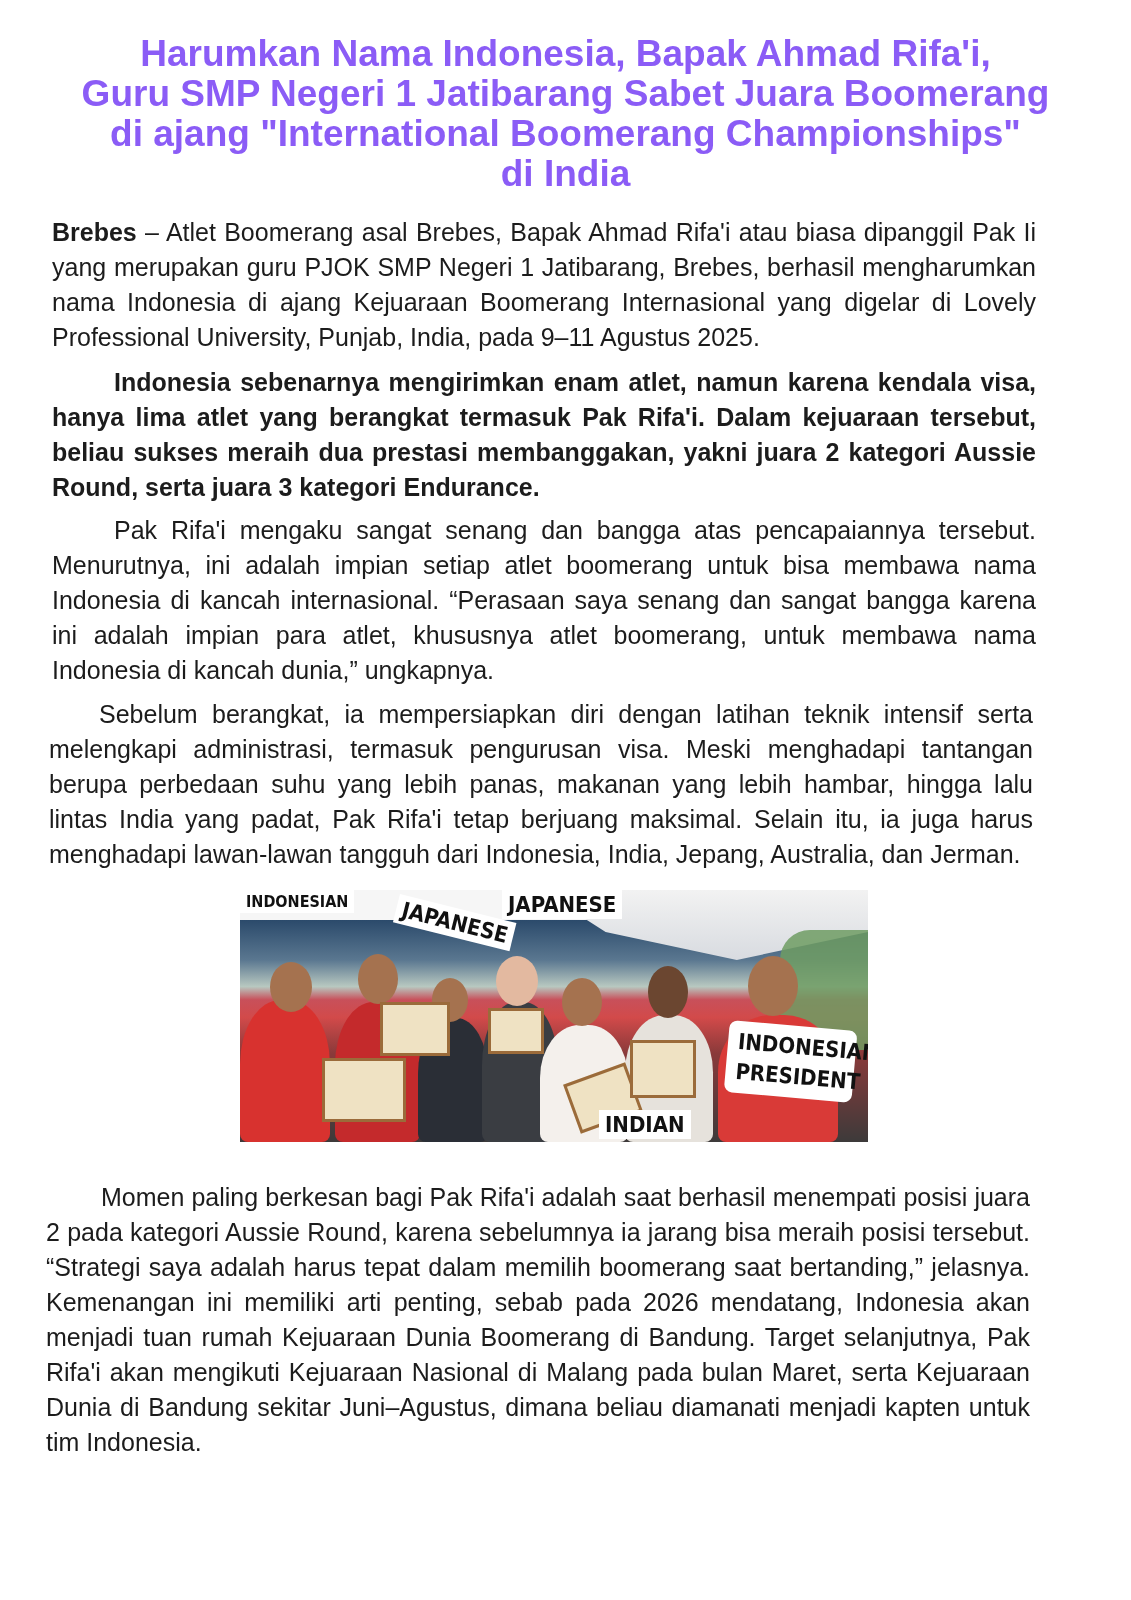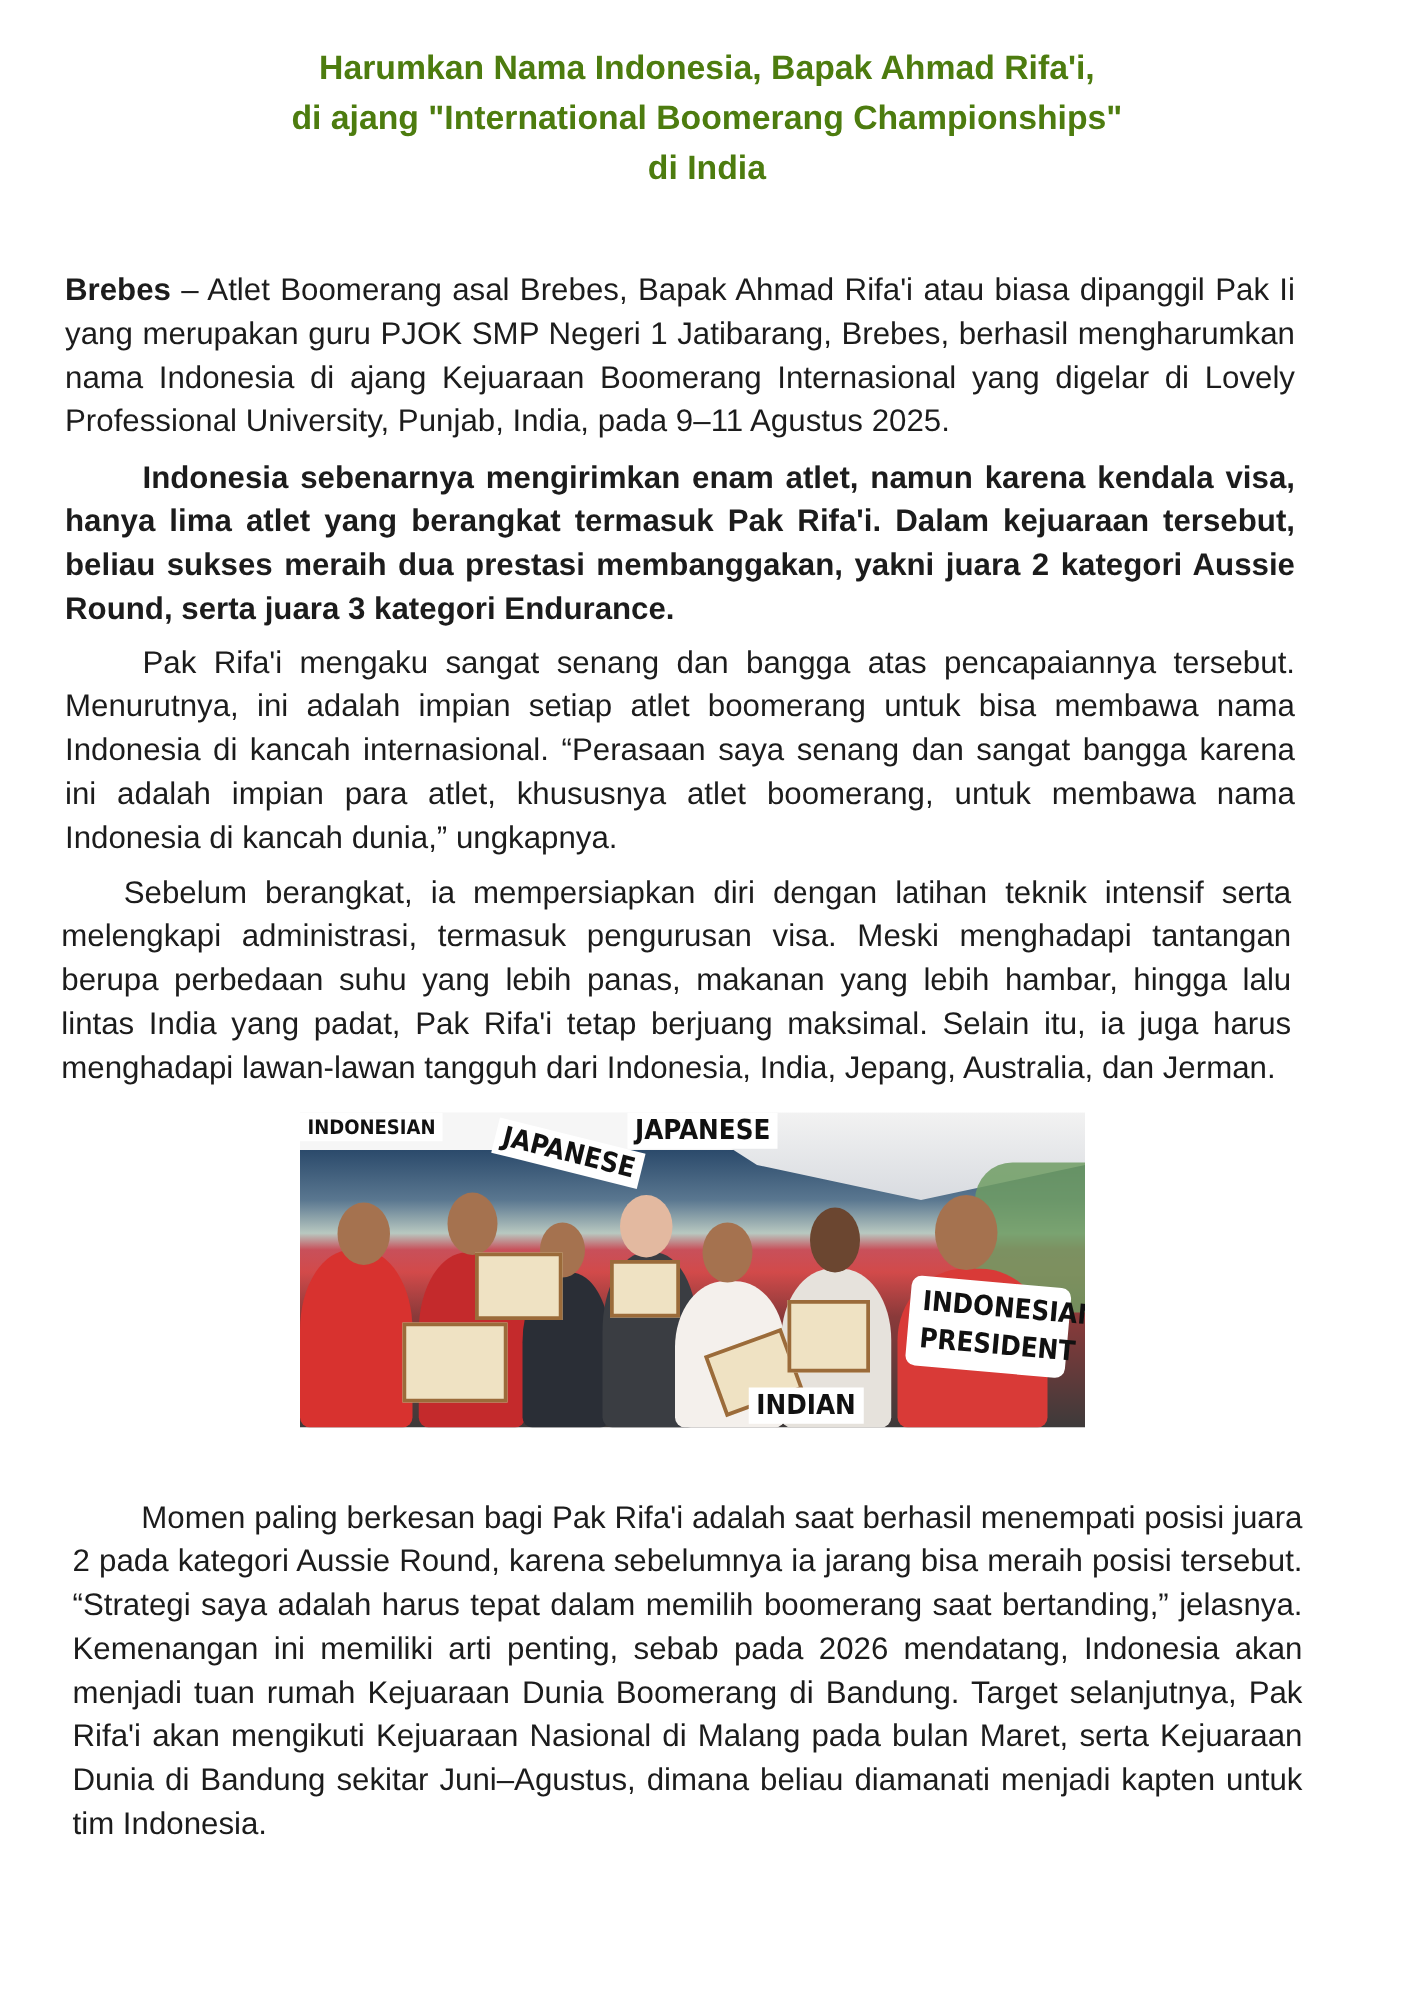--- a/index.html
+++ b/index.html
@@ -1,26 +1,26 @@
 <!DOCTYPE html>
 <html><head>
 <meta charset="utf-8">
 <style>
   html, body { margin:0; padding:0; background:#ffffff; }
   body { width:1131px; height:1600px; position:relative; overflow:hidden; color:#1a1a1a;
          font-family:"Liberation Sans", sans-serif; }
   .title { position:absolute; left:0; top:34px; width:1131px; text-align:center;
-           font-weight:bold; font-size:27px; line-height:40px; color:#4d7c0f; }
+           font-weight:bold; font-size:37px; line-height:40px; color:#8b5cf6; }
   .title span { display:block; }
   .p { position:absolute; font-size:25px; line-height:35px; text-align:justify; color:#1c1c1c; }
   .p1 { left:52px; top:215px; width:984px; }
   .p2 { left:52px; top:365px; width:984px; text-indent:62px;font-weight:bold; }
   .p3 { left:52px; top:513px; width:984px; text-indent:62px; }
   .p4 { left:49px; top:697px; width:984px; text-indent:50px; }
-  .p5 { left:58px; top:1180px; width:984px; text-indent:55px;margin-top:17px; }
+  .p5 { left:46px; top:1180px; width:984px; text-indent:55px; }
   .bold { font-weight:bold; }
   .photo { position:absolute; left:240px; top:890px; width:628px; height:252px; overflow:hidden; background:#f6f6f6; }
   .photo .bg { position:absolute; left:0; top:30px; width:628px; height:222px;
     background: linear-gradient(180deg,#2b4a6b 0%,#5a7790 18%,#b8c8c0 30%,#c8505a 36%,#d24a4a 44%,#8a3a3a 60%,#3d3a3a 100%); }
   .photo .tent { position:absolute; left:300px; top:0; width:328px; height:70px;
     background:linear-gradient(180deg,#f2f2f2,#d8dbe0); clip-path:polygon(0 0,100% 0,100% 60%,60% 100%,20% 60%); }
   .photo .trees { position:absolute; left:540px; top:40px; width:88px; height:120px; background:#6f9c63; opacity:.85; border-radius:30px 0 0 40px; }
   .person { position:absolute; border-radius:45% 45% 8px 8px; }
   .head { position:absolute; border-radius:50%; background:#a5724f; }
   .label { position:absolute; background:#ffffff; color:#111; font-family:"DejaVu Sans", sans-serif; font-weight:bold;
@@ -31,20 +31,21 @@
   .l-ger { left:262px; top:0; font-size:22px; }
   .l-pres { left:490px; top:130px; font-size:22px; line-height:30px; transform:rotate(5deg); padding:6px 10px; border-radius:8px; }
   .l-ind { left:359px; top:220px; font-size:22px; }
   .cert { position:absolute; background:#efe2c3; border:3px solid #9b6b3a; }
 </style>
 </head>
 <body>
 
 <div class="title">
   <span>Harumkan Nama Indonesia, Bapak Ahmad Rifa'i,</span>
+  <span>Guru SMP Negeri 1 Jatibarang Sabet Juara Boomerang</span>
   <span>di ajang "International Boomerang Championships"</span>
   <span>di India</span>
 </div>
 
 <div class="p p1"><span class="bold">Brebes</span><span> – Atlet Boomerang asal Brebes, Bapak Ahmad Rifa'i atau biasa dipanggil Pak Ii yang merupakan guru PJOK SMP Negeri 1 Jatibarang, Brebes, berhasil mengharumkan nama Indonesia di ajang Kejuaraan Boomerang Internasional yang digelar di Lovely Professional University, Punjab, India, pada 9–11 Agustus 2025.</span></div>
 <div class="p p2">Indonesia sebenarnya mengirimkan enam atlet, namun karena kendala visa, hanya lima atlet yang berangkat termasuk Pak Rifa'i. Dalam kejuaraan tersebut, beliau sukses meraih dua prestasi membanggakan, yakni juara 2 kategori Aussie Round, serta juara 3 kategori Endurance.</div>
 <div class="p p3">Pak Rifa'i mengaku sangat senang dan bangga atas pencapaiannya tersebut. Menurutnya, ini adalah impian setiap atlet boomerang untuk bisa membawa nama Indonesia di kancah internasional. “Perasaan saya senang dan sangat bangga karena ini adalah impian para atlet, khususnya atlet boomerang, untuk membawa nama Indonesia di kancah dunia,” ungkapnya.</div>
 <div class="p p4">Sebelum berangkat, ia mempersiapkan diri dengan latihan teknik intensif serta melengkapi administrasi, termasuk pengurusan visa. Meski menghadapi tantangan berupa perbedaan suhu yang lebih panas, makanan yang lebih hambar, hingga lalu lintas India yang padat, Pak Rifa'i tetap berjuang maksimal. Selain itu, ia juga harus menghadapi lawan-lawan tangguh dari Indonesia, India, Jepang, Australia, dan Jerman.</div>
 
 <div class="photo">

